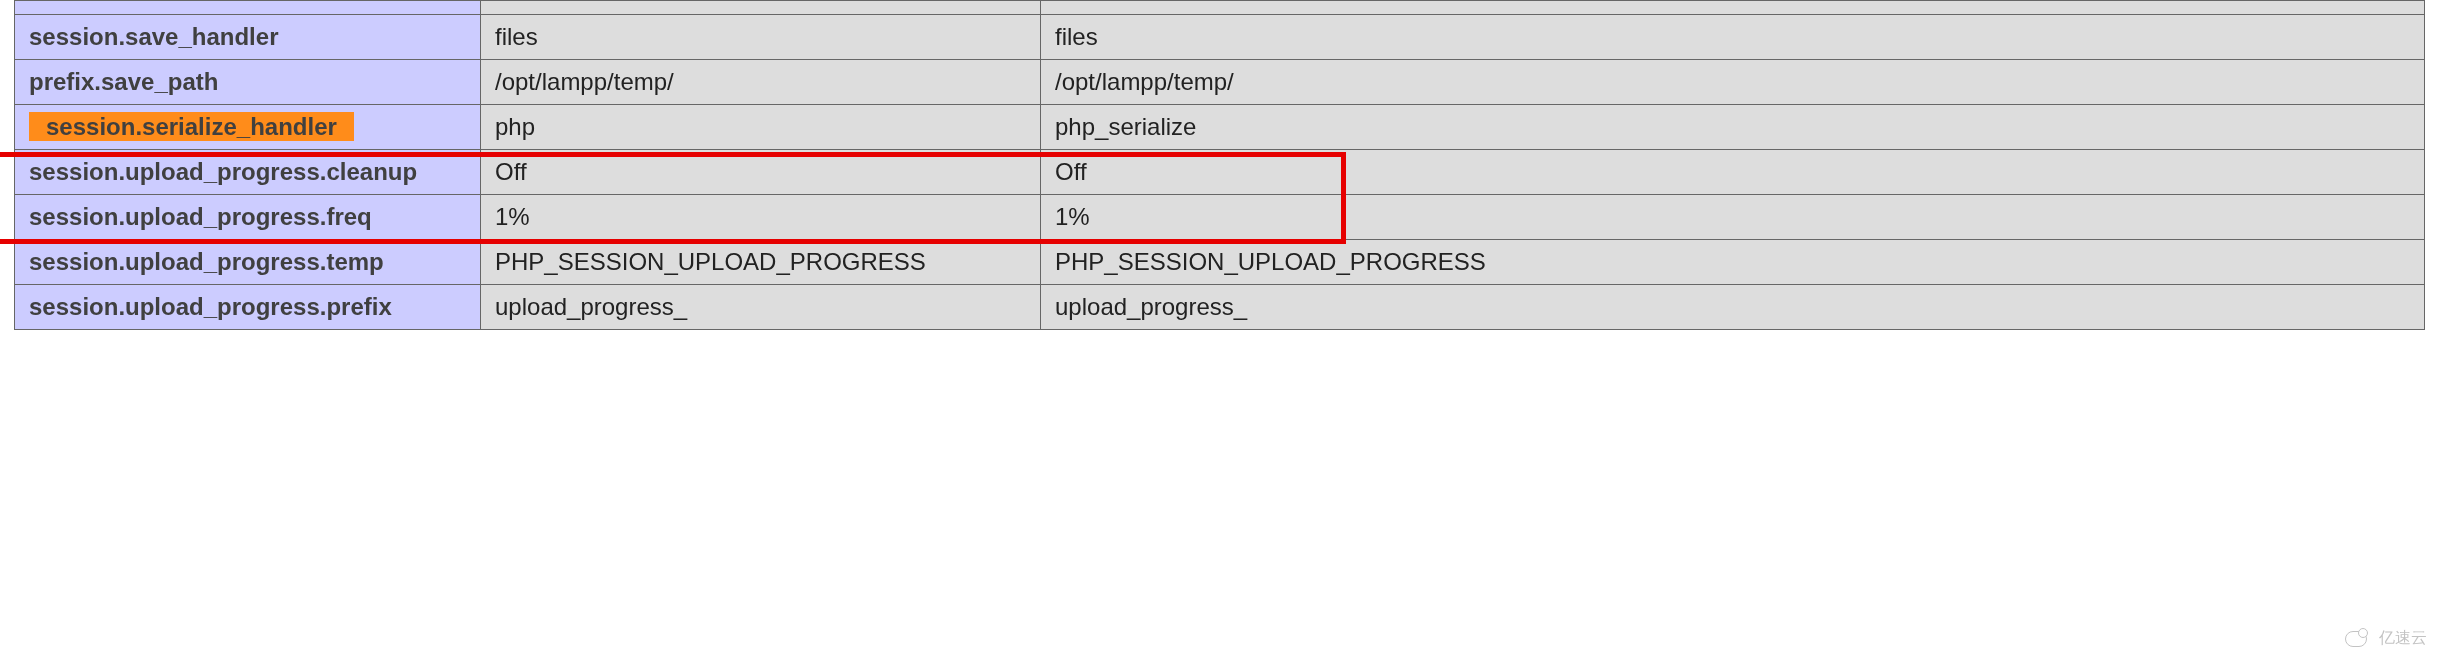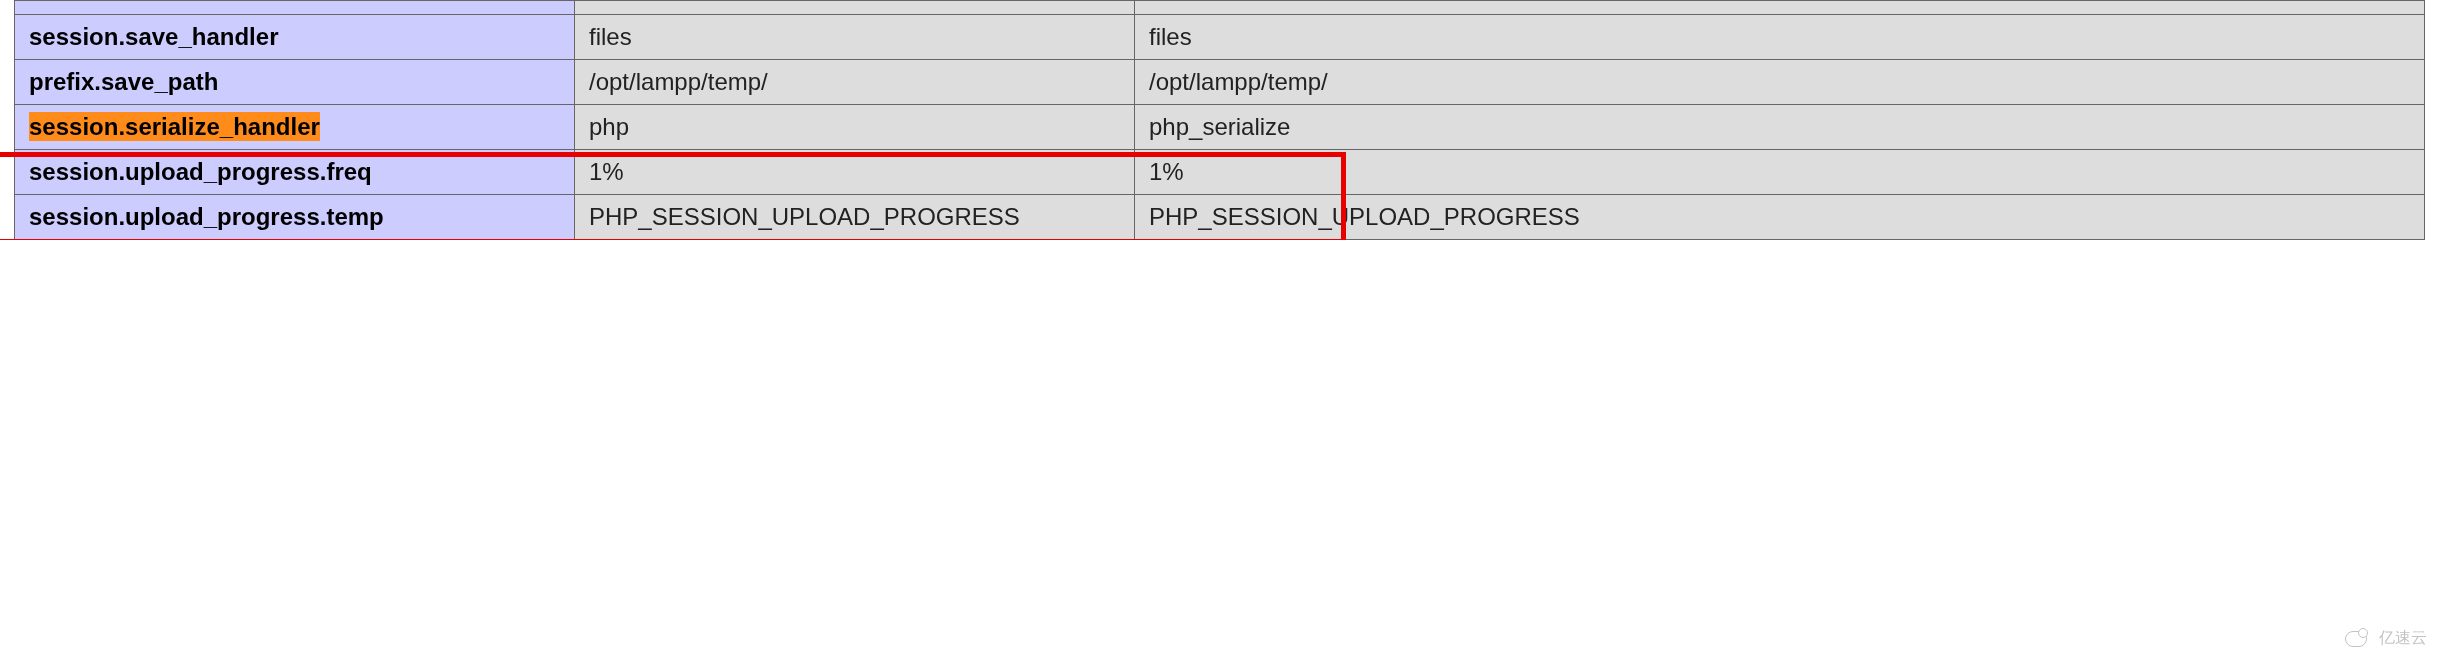--- a/index.html
+++ b/index.html
@@ -22,44 +22,44 @@
       position: relative;
     }
     .config-table td {
       border: 1px solid #666;
       padding: 8px 14px;
       vertical-align: middle;
       height: 44px;
       font-size: 24px;
     }
     .col-directive {
-      width: 560px;
+      width: 466px;
       background: #ccccff;
       font-weight: 700;
-      color: #000000;
+      color: #404040;
     }
     .col-local {
       width: 560px;
       background: #ddd;
       font-weight: 400;
       color: #222;
     }
     .col-master {
       background: #ddd;
       font-weight: 400;
       color: #222;
     }
     .truncated-row td {
       height: 14px;
       padding: 0 14px;
       overflow: hidden;
     }
     .highlight-orange {
       background: #ff8c1a;
-      padding: 1px 0;
+      padding: 1px 17px;
     }
     .red-box {
       position: absolute;
       border: 5px solid #e60000;
       pointer-events: none;
       left: -6px;
       width: 1352px;
       top: 152px;
       height: 92px;
     }
@@ -114,28 +114,38 @@
           <td class="col-directive">prefix.save_path</td>
           <td class="col-local">/opt/lampp/temp/</td>
           <td class="col-master">/opt/lampp/temp/</td>
         </tr>
         <tr>
           <td class="col-directive"><span class="highlight-orange">session.serialize_handler</span></td>
           <td class="col-local">php</td>
           <td class="col-master">php_serialize</td>
         </tr>
         <tr>
+          <td class="col-directive">session.upload_progress.cleanup</td>
+          <td class="col-local">Off</td>
+          <td class="col-master">Off</td>
+        </tr>
+        <tr>
           <td class="col-directive">session.upload_progress.freq</td>
           <td class="col-local">1%</td>
           <td class="col-master">1%</td>
         </tr>
         <tr>
           <td class="col-directive">session.upload_progress.temp</td>
           <td class="col-local">PHP_SESSION_UPLOAD_PROGRESS</td>
           <td class="col-master">PHP_SESSION_UPLOAD_PROGRESS</td>
+        </tr>
+        <tr>
+          <td class="col-directive">session.upload_progress.prefix</td>
+          <td class="col-local">upload_progress_</td>
+          <td class="col-master">upload_progress_</td>
         </tr>
       </tbody>
 </table>
 <div class="red-box"></div>
 </div>
 
 <div class="watermark">
   <span class="watermark-icon"></span>
   <span>亿速云</span>
 </div>

